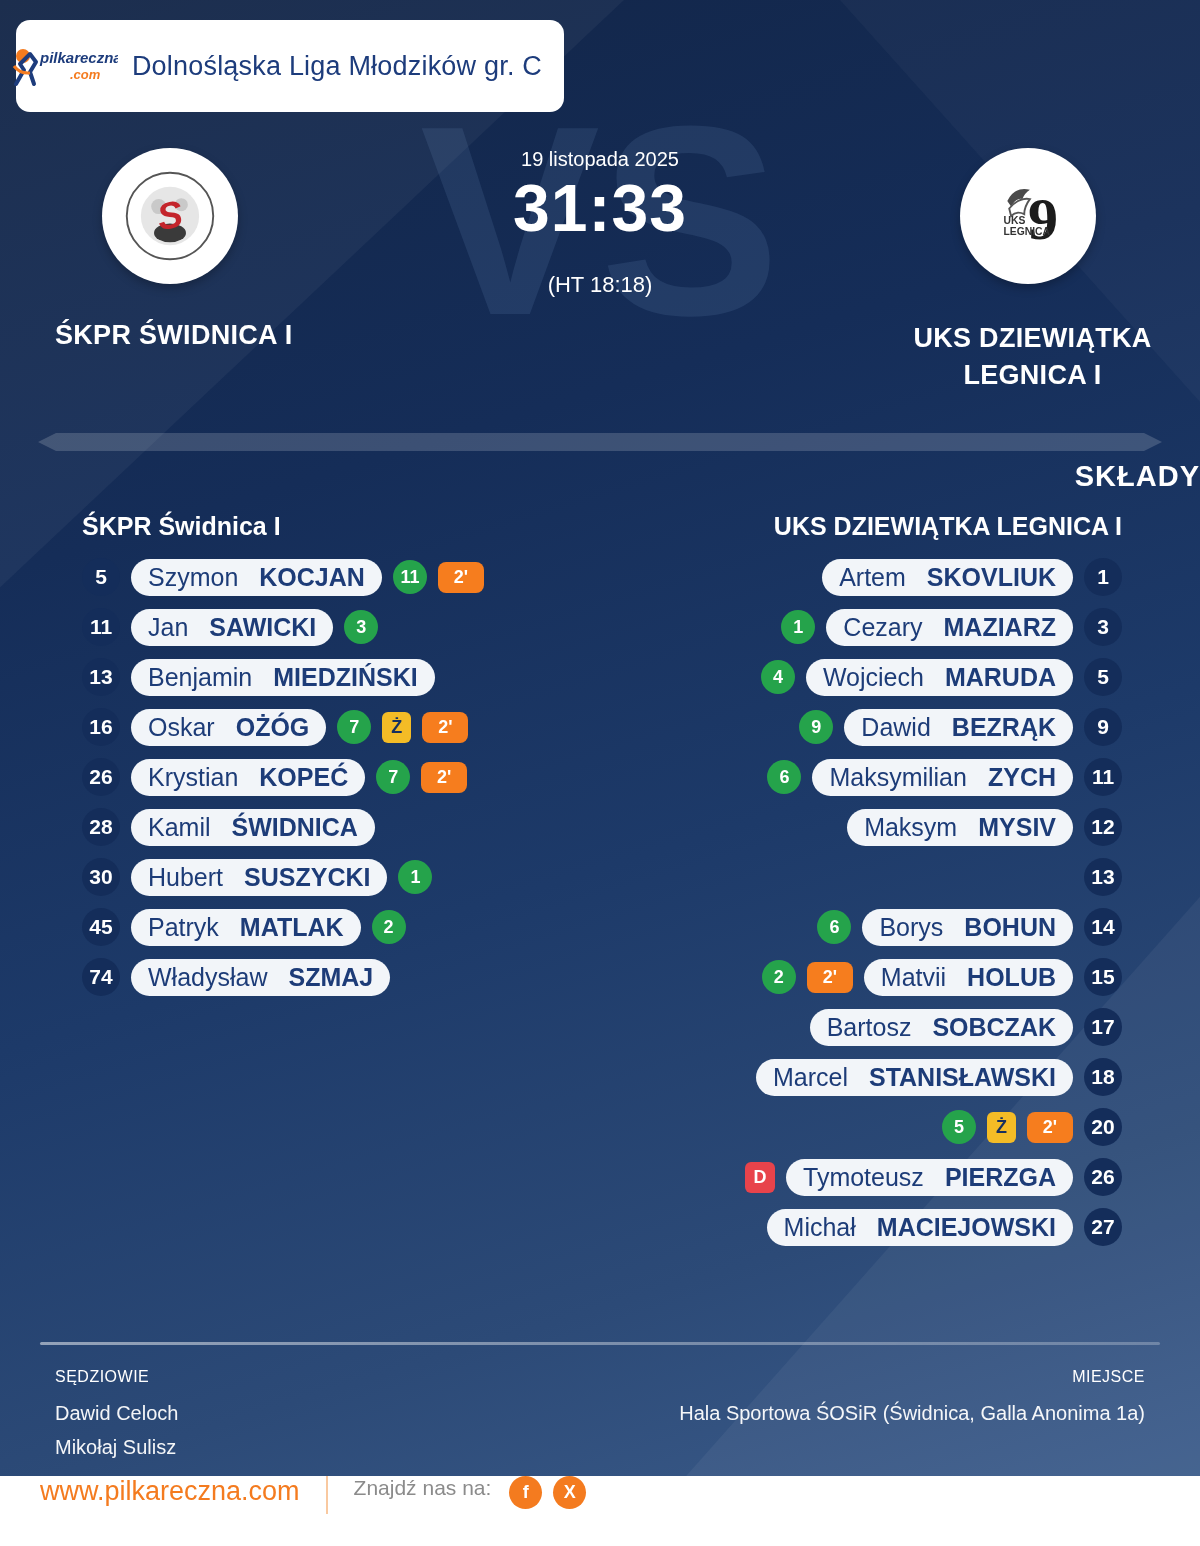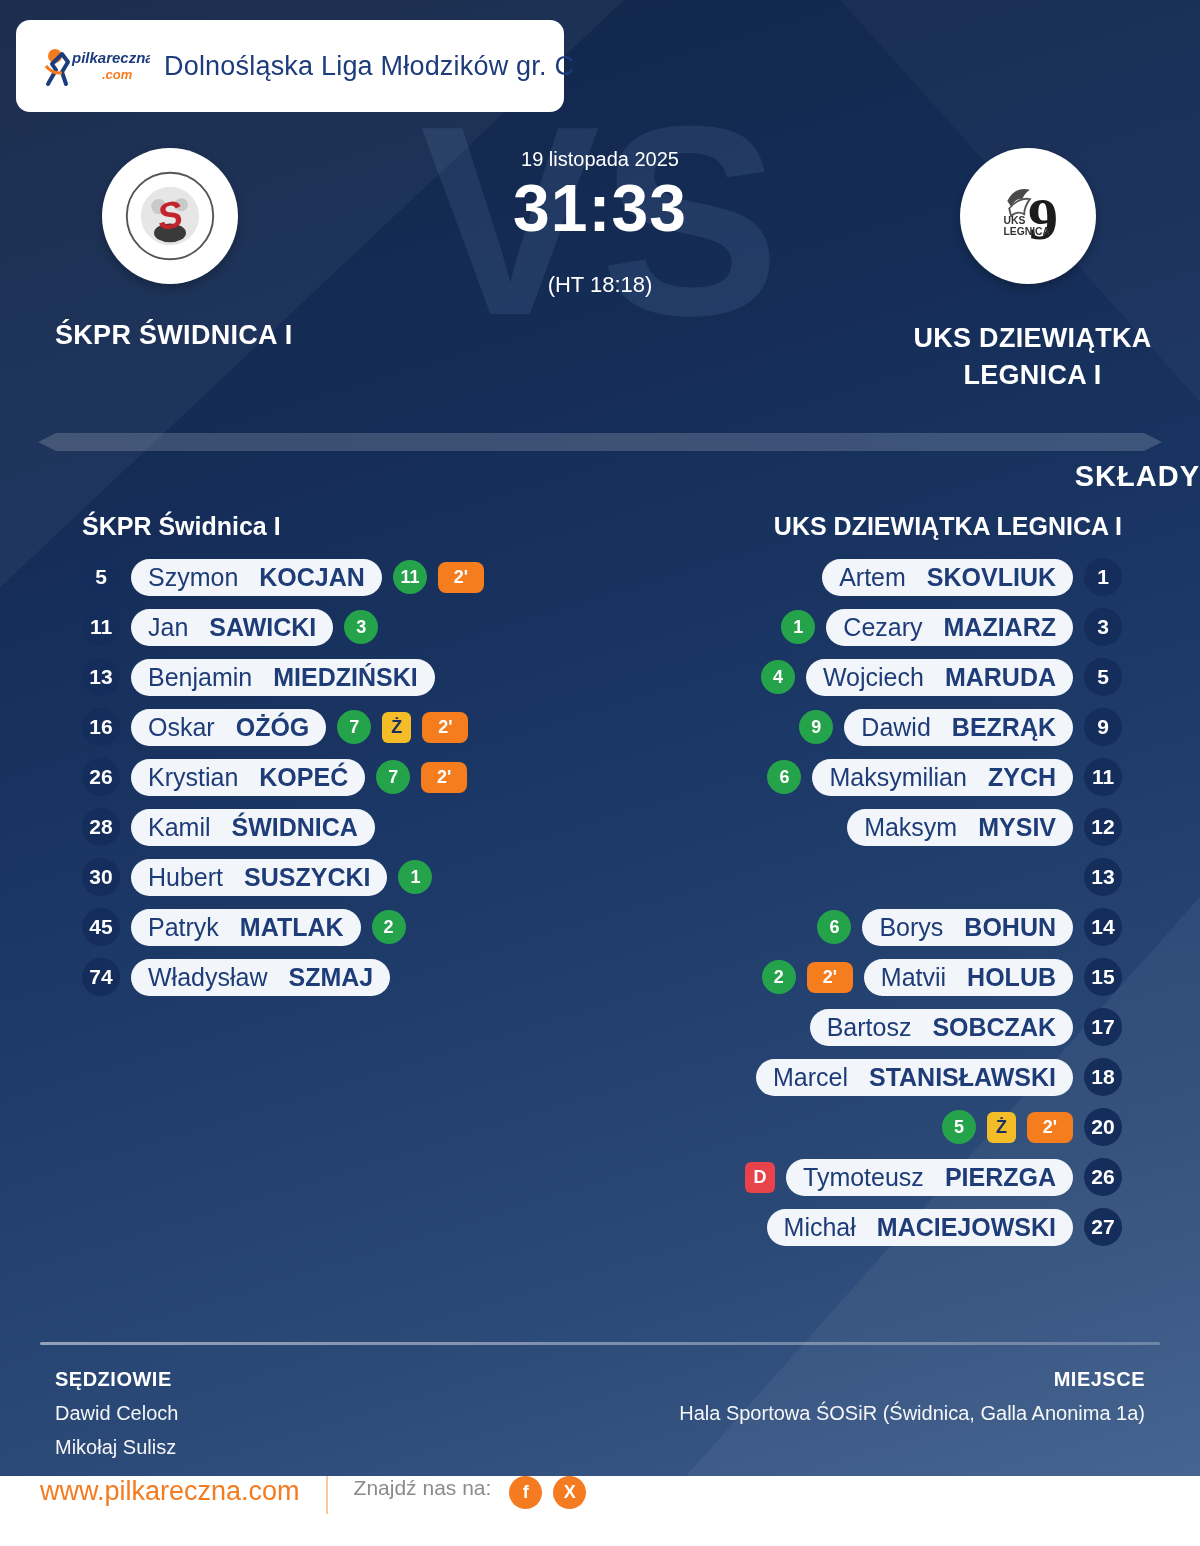--- a/index.html
+++ b/index.html
@@ -12,21 +12,21 @@
            clip-path:polygon(0 0,52% 0,0 38%);}
   .shape-b{left:0;top:0;width:1200px;height:1546px;
            background:rgba(255,255,255,0.05);
            clip-path:polygon(100% 58%,100% 100%,52% 100%);}
   .shape-c{left:0;top:0;width:1200px;height:1546px;
            background:rgba(255,255,255,0.03);
            clip-path:polygon(100% 0,100% 26%,70% 0);}
 
   
   .header-card{position:absolute;left:16px;top:20px;width:548px;height:92px;background:#ffffff;
-               border-radius:14px;display:flex;align-items:center;padding:0 22px;box-sizing:border-box;gap:14px;}
+               border-radius:14px;display:flex;align-items:center;padding:0 22px;box-sizing:border-box;gap:14px;justify-content:flex-end;}
   .header-title{color:#1d3c7c;font-size:27px;letter-spacing:0.2px;white-space:nowrap;}
 
   
   .team-logo{position:absolute;width:136px;height:136px;background:#ffffff;border-radius:50%;
              display:flex;align-items:center;justify-content:center;box-shadow:0 4px 10px rgba(0,0,0,0.25);}
   .logo-home{left:102px;top:148px;}
   .logo-away{left:960px;top:148px;}
   .team-name{position:absolute;color:#ffffff;font-size:27px;font-weight:bold;letter-spacing:0.3px;}
   .name-home{left:55px;top:320px;width:360px;text-align:left;}
   .name-away{left:860px;top:320px;width:345px;text-align:center;line-height:37px;}
@@ -59,21 +59,21 @@
   .badges{display:contents;}
   .badge{display:flex;align-items:center;justify-content:center;font-weight:bold;font-size:18px;}
   .badge-goals{width:34px;height:34px;border-radius:50%;background:#25a34b;color:#ffffff;}
   .badge-susp{width:46px;height:31px;border-radius:8px;background:#f67d1e;color:#ffffff;}
   .badge-yellow{width:29px;height:31px;border-radius:6px;background:#f4bc26;color:#17305f;}
   .badge-red{width:30px;height:31px;border-radius:6px;background:#e8434b;color:#ffffff;}
 
   
   .info-divider{position:absolute;left:40px;right:40px;top:1342px;height:3px;border-radius:3px;
                 background:linear-gradient(90deg,rgba(255,255,255,0.5),rgba(255,255,255,0.25));}
-  .info-title{position:absolute;top:1368px;color:#ffffff;font-size:20px;font-weight:bold;letter-spacing:0.5px;}
+  .info-title{position:absolute;top:1368px;color:#ffffff;font-size:16px;font-weight:normal;letter-spacing:0.5px;}
   .info-line{position:absolute;color:rgba(255,255,255,0.95);font-size:20px;}
   .officials-title{left:55px;}
   .referee-1{left:55px;top:1402px;}
   .referee-2{left:55px;top:1436px;}
   .venue-title{right:55px;text-align:right;}
   .venue-name{right:55px;top:1402px;text-align:right;}
 
   
   .footer{position:absolute;left:0;right:0;bottom:0;height:70px;background:#ffffff;
           display:flex;padding:0 40px;box-sizing:border-box;z-index:3;}

